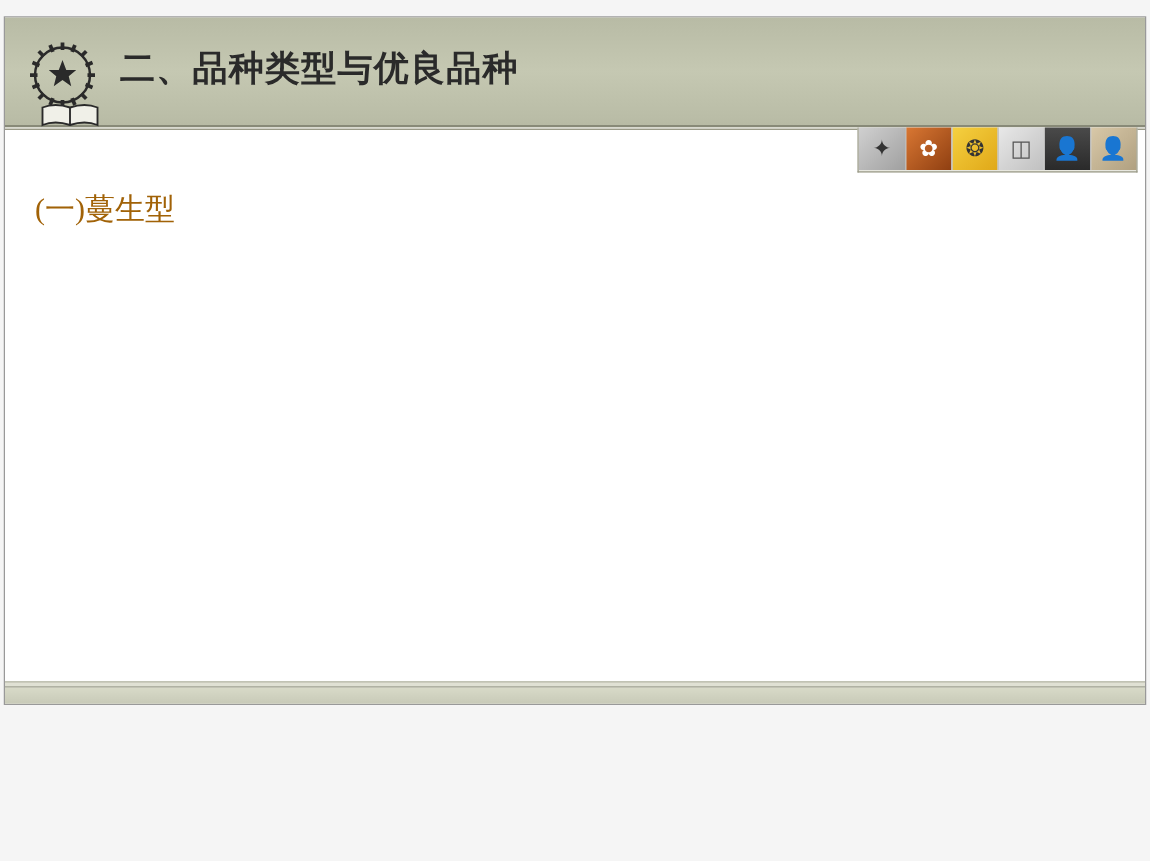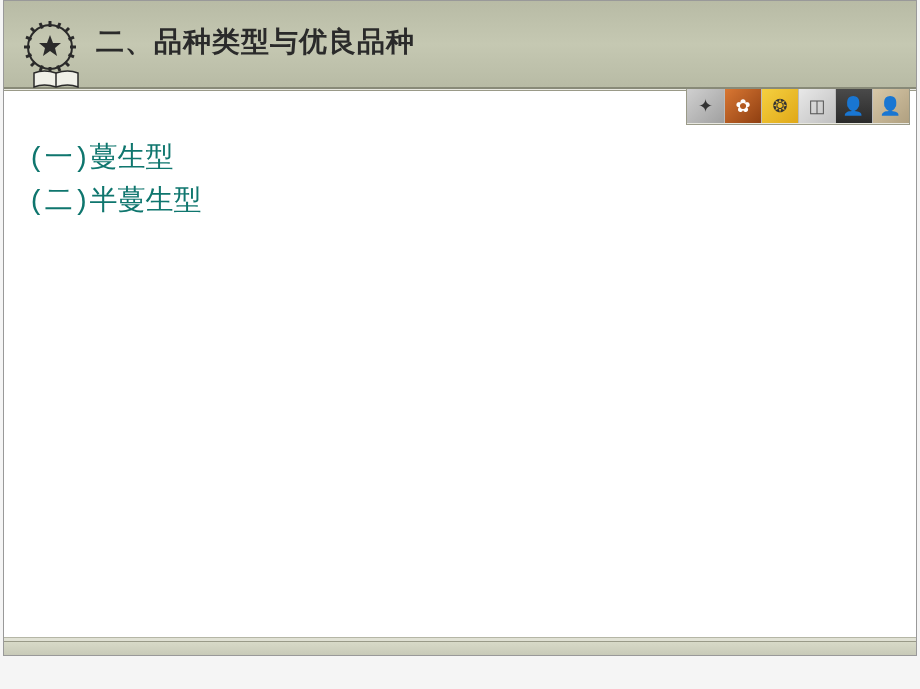--- a/index.html
+++ b/index.html
@@ -12,22 +12,22 @@
       width: 920px;
       height: 689px;
       background: #f5f5f5;
       font-family: "SimSun", "宋体", serif;
       position: relative;
       overflow: hidden;
     }
     
     .slide-container {
       width: 914px;
-      height: 656px;
-      margin: 0 auto;
+      height: 551px;
+      margin: 13px auto;
       background: #ffffff;
       position: relative;
       border: 1px solid #999;
     }
     
     .header-bar {
       width: 100%;
       height: 88px;
       background: linear-gradient(to bottom, #b8bba5 0%, #c5c8b2 50%, #b8bba5 100%);
       border-bottom: 2px solid #888a78;
@@ -109,24 +109,24 @@
     .thumb3 { background: linear-gradient(135deg, #f5d040, #e0a818); color:#333; }
     .thumb4 { background: linear-gradient(135deg, #e8e8e8, #c0c0c0); color:#555; }
     .thumb5 { background: linear-gradient(180deg, #4a4a4a, #2a2a2a); color:#ddd; }
     .thumb6 { background: linear-gradient(135deg, #d8c8a8, #b0a080); color:#333; }
     
     .content-area {
       padding: 48px 24px 24px 24px;
     }
     
     .content-line {
-      font-size: 28px;
-      color: #0f766e;
+      font-size: 24px;
+      color: #a16207;
       line-height: 1.55;
-      font-family: Liberation Mono, monospace;
+      font-family: Liberation Serif, serif;
     }
     
     .footer-bar {
       position: absolute;
       bottom: 0;
       left: 0;
       width: 100%;
       height: 14px;
       background: linear-gradient(to bottom, #d8dac8 0%, #c8cab8 100%);
       border-top: 1px solid #999a88;
@@ -187,19 +187,18 @@
     <div class="thumb thumb1">✦</div>
     <div class="thumb thumb2">✿</div>
     <div class="thumb thumb3">❂</div>
     <div class="thumb thumb4">◫</div>
     <div class="thumb thumb5">👤</div>
     <div class="thumb thumb6">👤</div>
   </div>
 
   <div class="content-area">
     <div class="content-line">(一)蔓生型</div>
-    <div class="content-line">(二)半蔓生型</div>
   </div>
 
   <div class="footer-line2"></div>
   <div class="footer-bar"></div>
 
 </div>
 
 </body></html>

